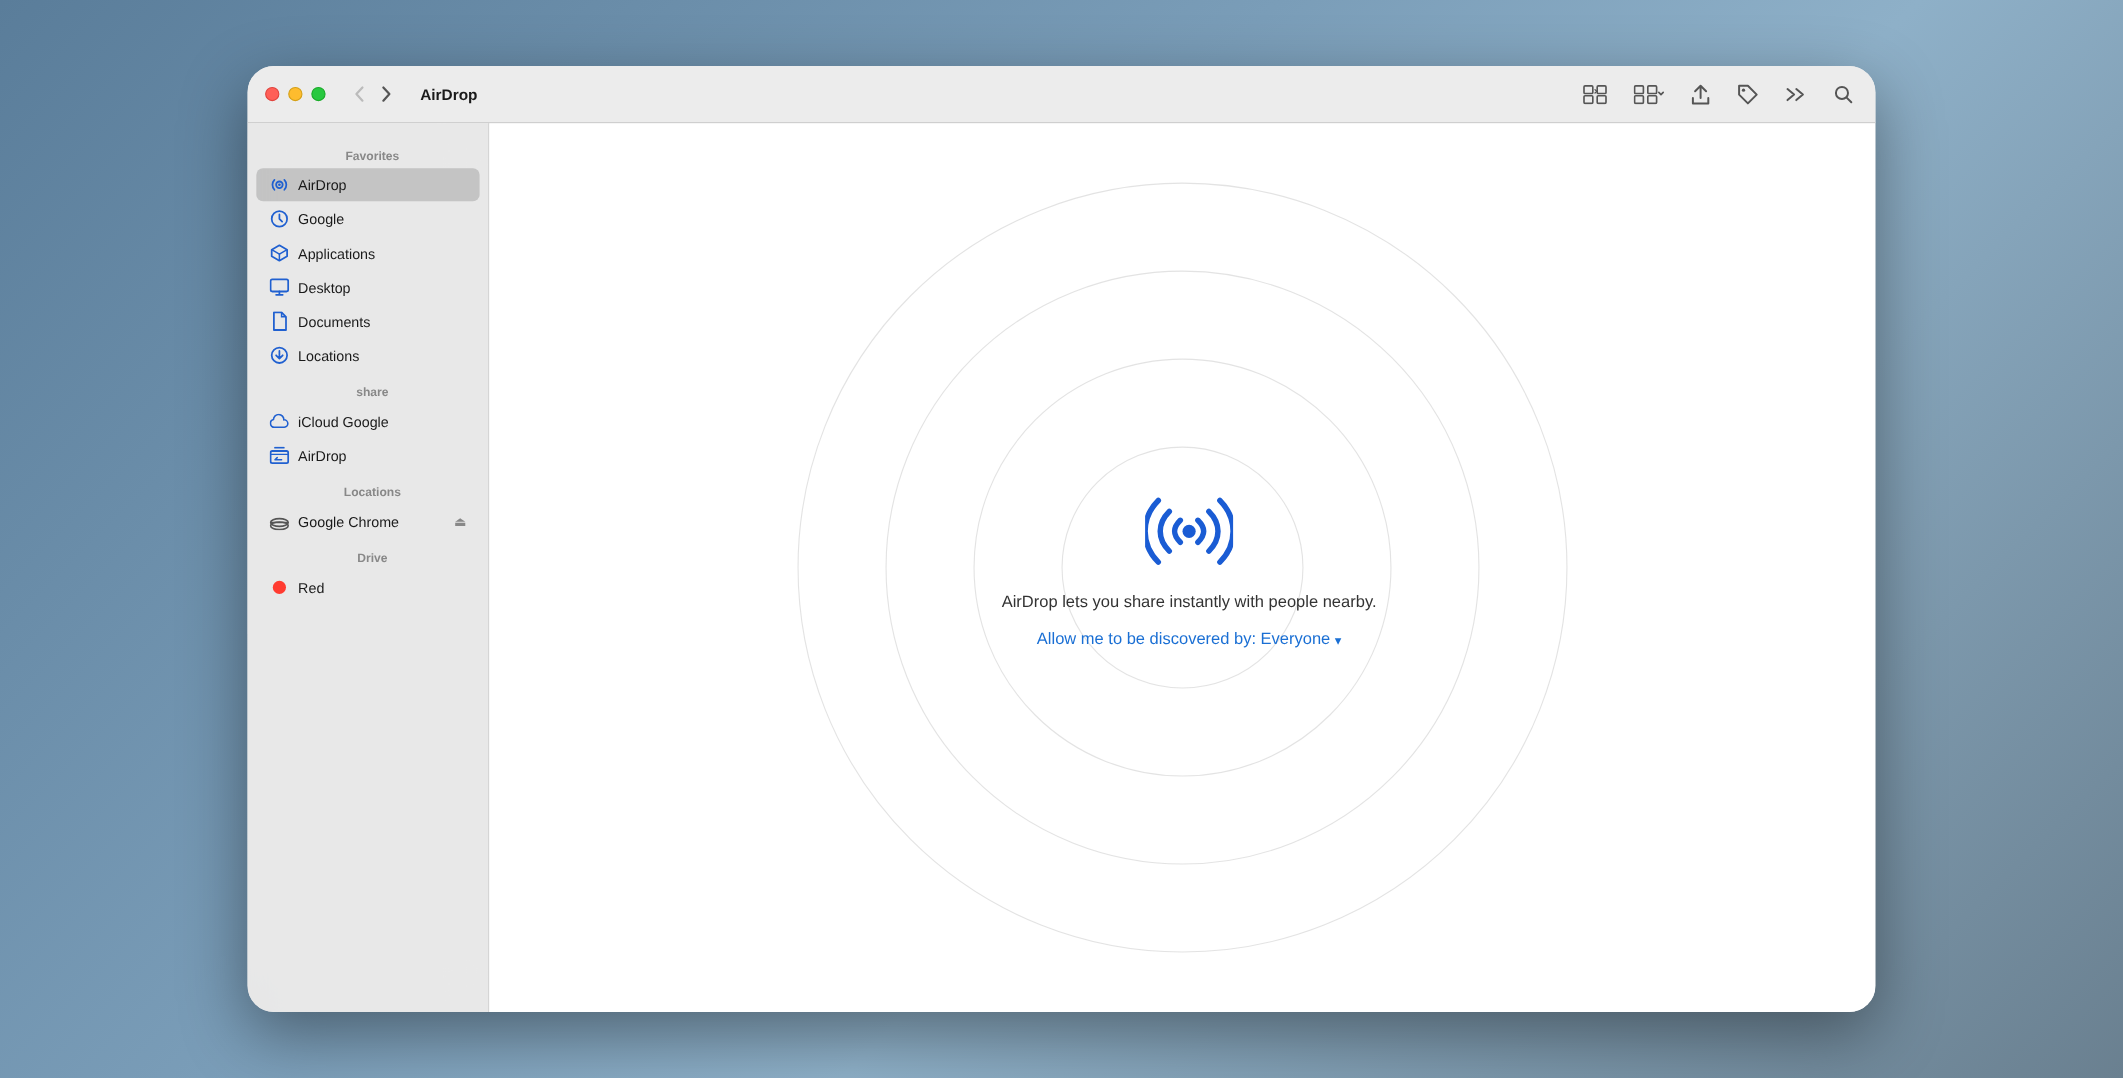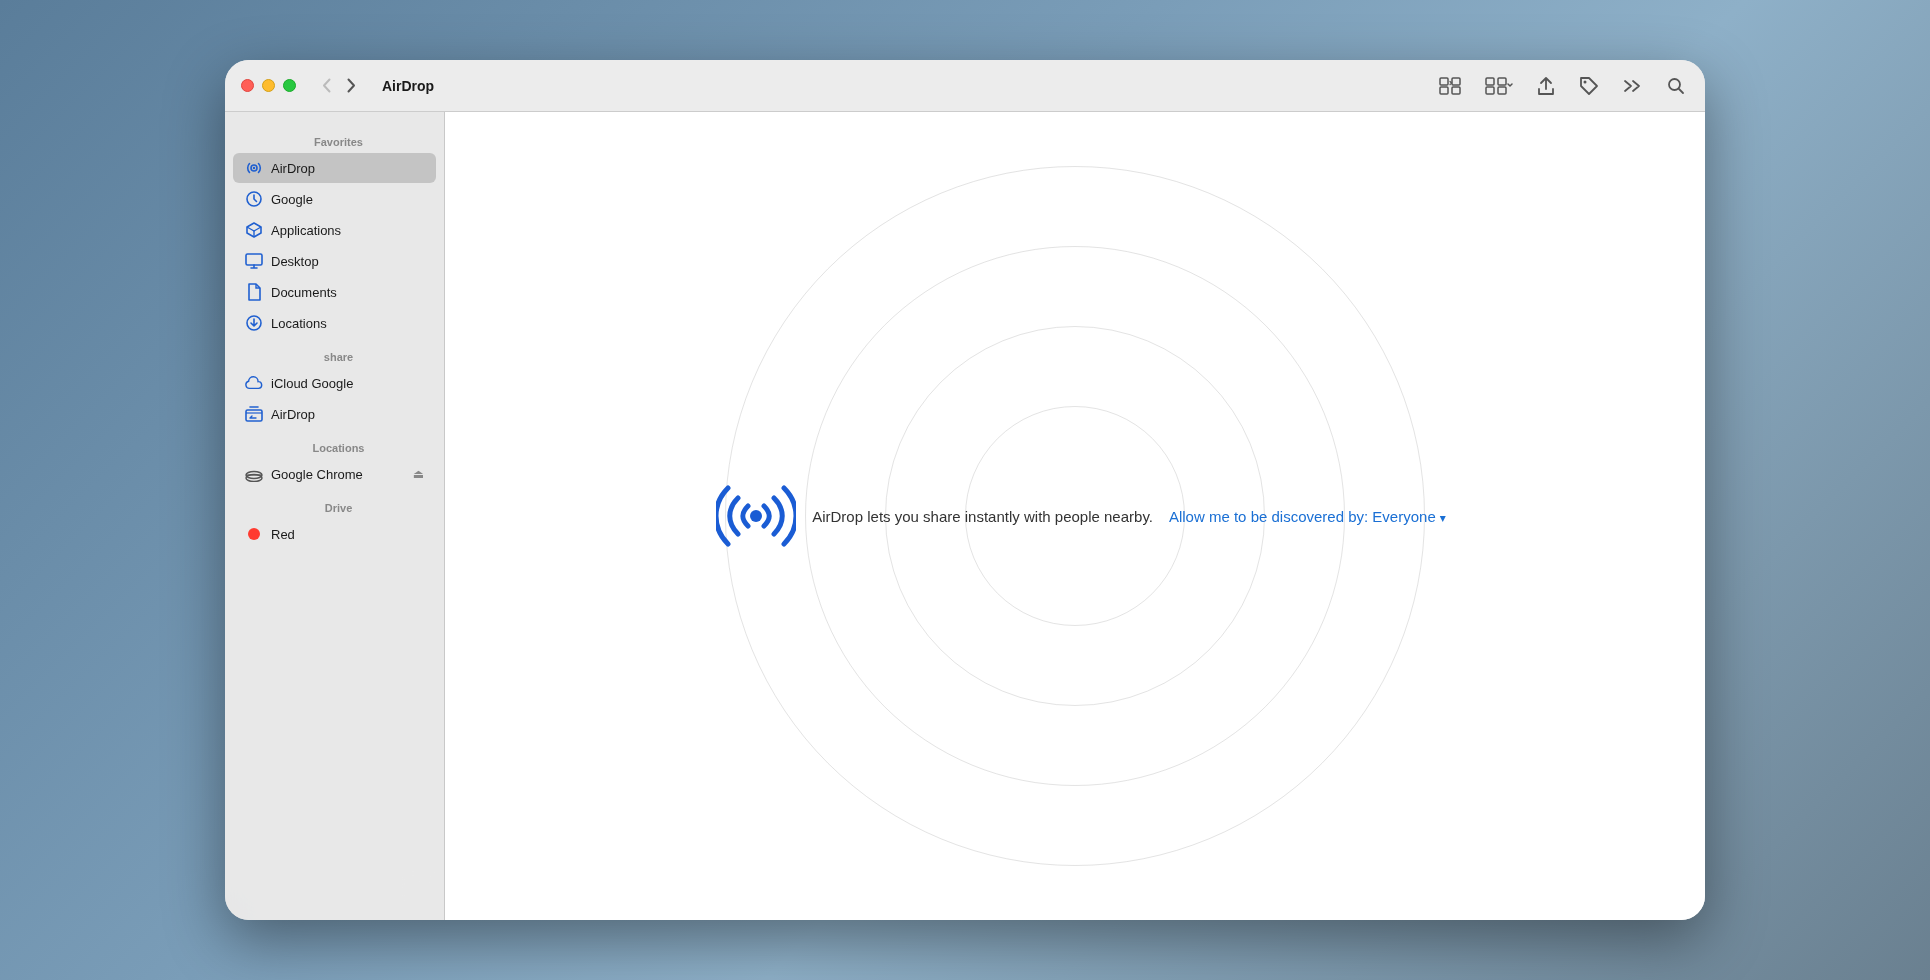--- a/index.html
+++ b/index.html
@@ -191,21 +191,21 @@
       position: absolute;
       border-radius: 50%;
       border: 1.5px solid rgba(200,200,200,0.5);
       top: 50%;
       left: 50%;
       transform: translate(-50%, -50%);
     }
 
     .airdrop-center {
       display: flex;
-      flex-direction: row;
+      flex-direction: column;
       align-items: center;
       gap: 16px;
       position: relative;
       z-index: 1;
       margin-left: 12px;
     }
 
     .airdrop-icon-svg {
       width: 80px;
       height: 80px;

